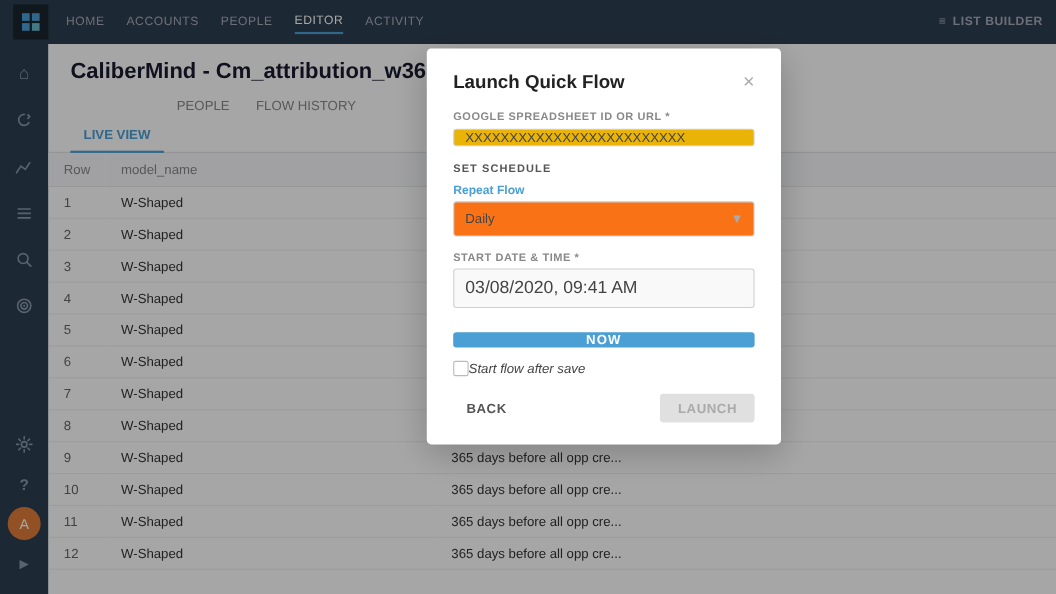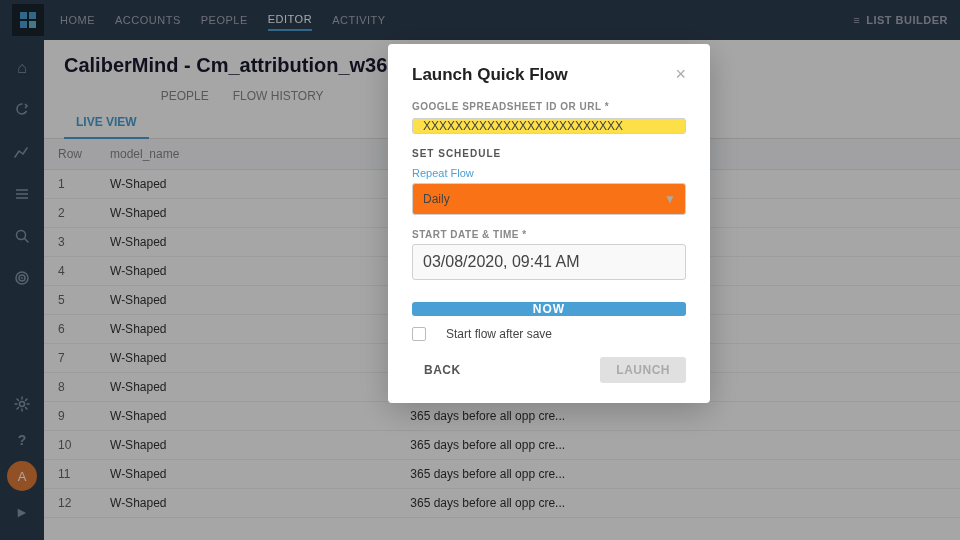--- a/index.html
+++ b/index.html
@@ -102,30 +102,30 @@
     .modal-title { font-size: 17px; font-weight: 600; color: #222; }
     .modal-close { color: #aaa; font-size: 18px; cursor: pointer; background: none; border: none; }
 
     .form-group { margin-bottom: 14px; }
     .form-label {
       font-size: 10px; font-weight: 600; color: #888; letter-spacing: 0.5px;
       text-transform: uppercase; margin-bottom: 4px; display: block;
     }
     .form-input {
       width: 100%; border: 1px solid #d0d0d0; border-radius: 3px;
-      padding: 0 10px; font-size: 12px; color: #444; background: #fde047;
+      padding: 0 10px; font-size: 12px; color: #444; background: #eab308;
       outline: none;
     }
 
     .section-label {
       font-size: 10px; font-weight: 700; letter-spacing: 1px; color: #555;
       text-transform: uppercase; margin: 14px 0 8px 0;
     }
 
-    .repeat-flow-label { font-size: 11px; color: #4a9fd4; font-weight: 400; margin-bottom: 4px; display: block; }
+    .repeat-flow-label { font-size: 11px; color: #4a9fd4; font-weight: 700; margin-bottom: 4px; display: block; }
 
     .select-wrap { position: relative; }
     .form-select {
       width: 100%; border: 1px solid #d0d0d0; border-radius: 3px;
       padding: 8px 30px 8px 10px; font-size: 12px; color: #444; background: #f97316;
       appearance: none; outline: none; cursor: pointer;
     }
     .select-arrow {
       position: absolute; right: 10px; top: 50%; transform: translateY(-50%);
       color: #aaa; pointer-events: none; font-size: 12px;
@@ -135,21 +135,21 @@
       width: 100%; border: 1px solid #d0d0d0; border-radius: 3px;
       padding: 8px 10px; font-size: 16px; color: #444; background: #f9f9f9;
     }
 
     .btn-now {
       width: 100%; background: #4a9fd4; color: #fff; border: none;
       font-size: 12px; font-weight: 700; letter-spacing: 1px;
       border-radius: 3px; cursor: pointer; margin-top: 8px; text-transform: uppercase;
     }
 
-    .checkbox-row { display: flex; align-items: center; gap: 20px; margin-top: 10px; }
+    .checkbox-row { display: flex; align-items: center; gap: 0; margin-top: 10px; font-style: italic; }
     .checkbox-box {
       width: 14px; height: 14px; border: 1px solid #bbb; border-radius: 2px;
       background: #fff; cursor: pointer;
     }
     .checkbox-label { font-size: 12px; color: #444; }
 
     .modal-footer { display: flex; justify-content: space-between; gap: 10px; margin-top: 16px; }
     .btn-back {
       background: none; border: none; color: #555; font-size: 12px; font-weight: 600;
       letter-spacing: 0.5px; text-transform: uppercase; cursor: pointer; padding: 6px 12px;

